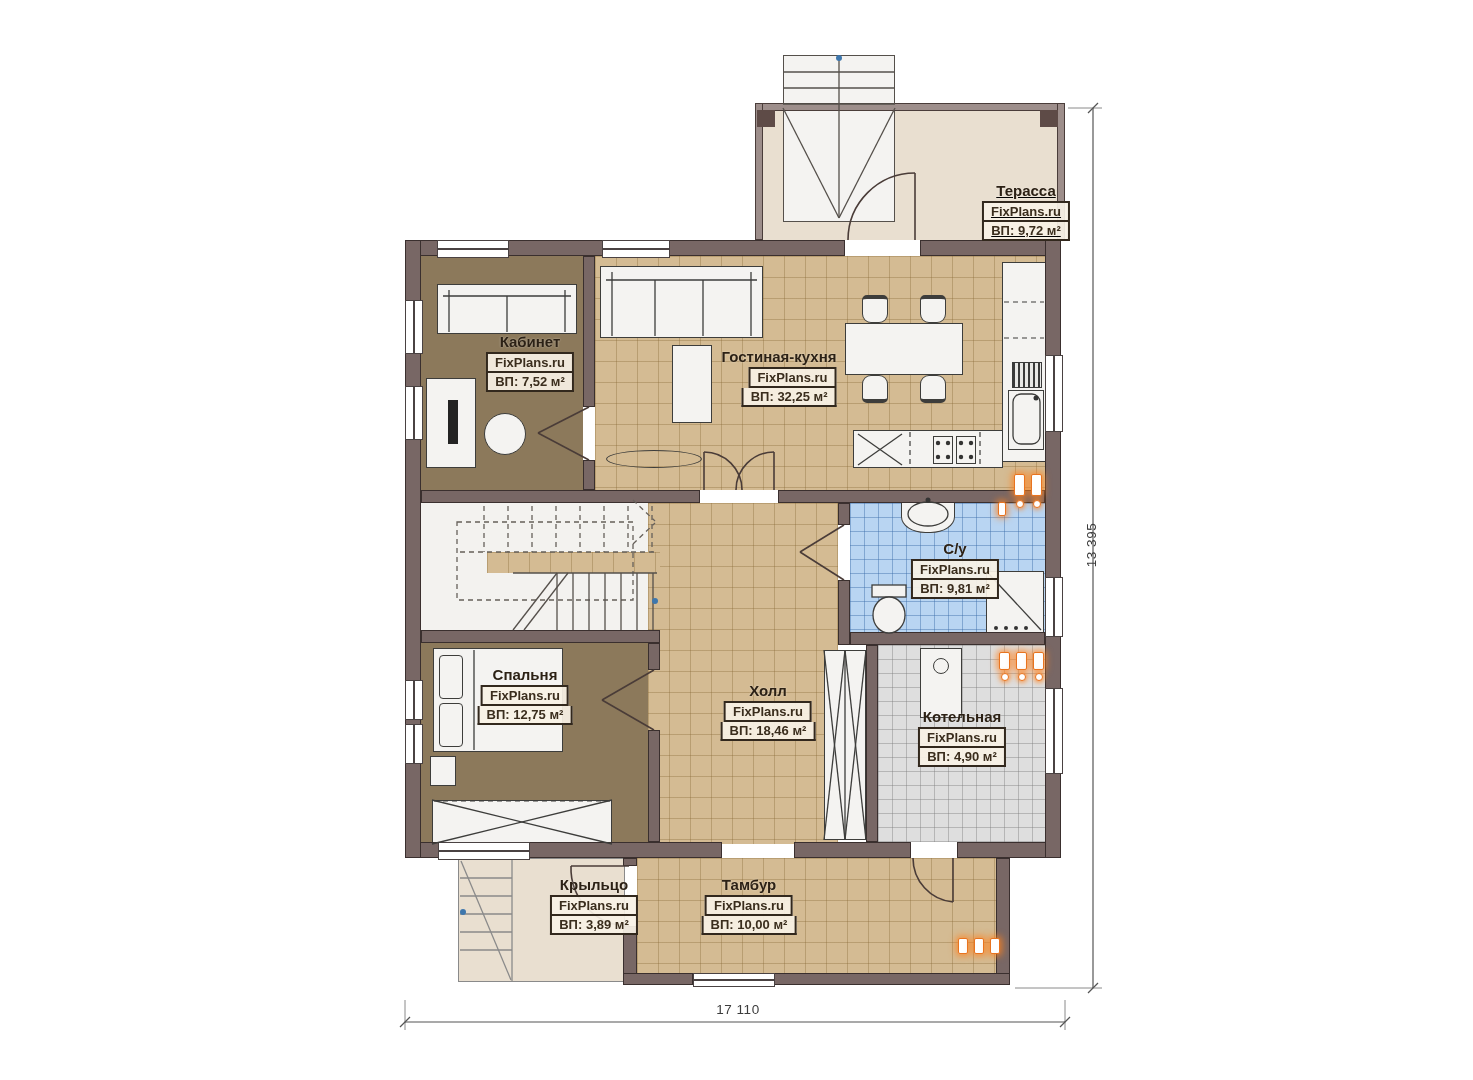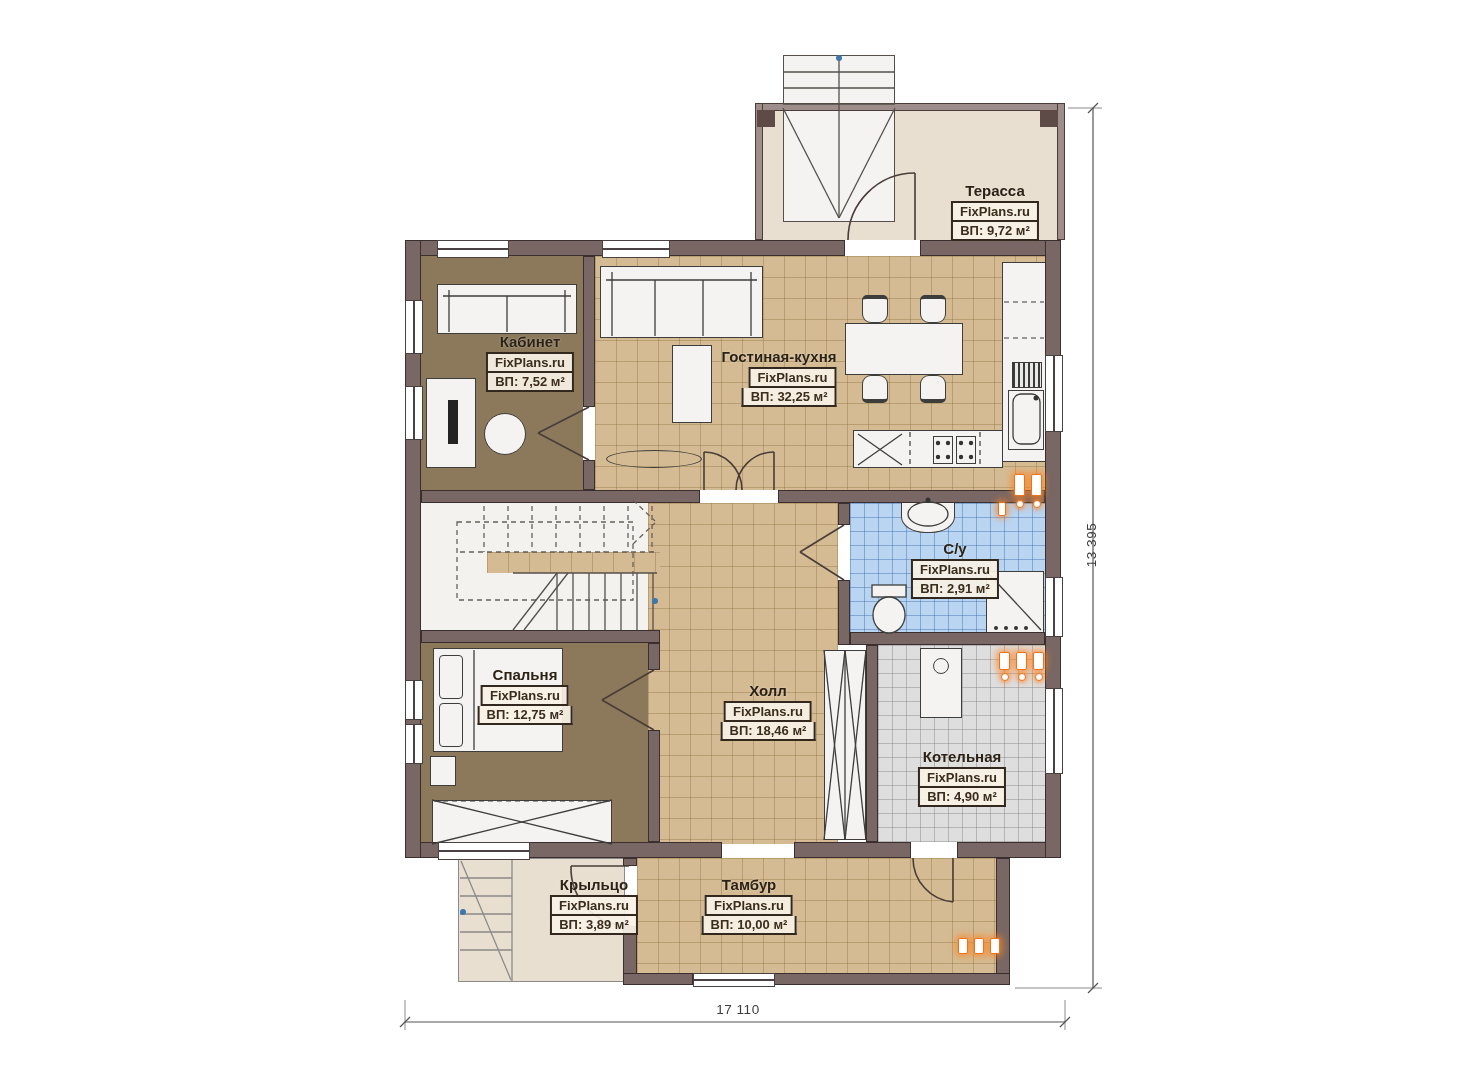--- a/index.html
+++ b/index.html
@@ -300,51 +300,51 @@
     <g stroke="#555" stroke-width="1.2">
       <line x1="405" y1="1022" x2="1065" y2="1022"></line>
       <line x1="400" y1="1027" x2="410" y2="1017"></line>
         <line x1="1060" y1="1027" x2="1070" y2="1017"></line>
       <line x1="1093" y1="108" x2="1093" y2="988"></line>
       <line x1="1088" y1="113" x2="1098" y2="103"></line>
         <line x1="1088" y1="993" x2="1098" y2="983"></line>
     </g>
   </svg>
 
-  <div class="room-label" style="left:995px; top:182px;">
+  <div class="room-label" style="left:1026px; top:182px;text-decoration:underline;">
     <div class="room-name">Терасса</div>
     <div class="label-box">FixPlans.ru</div>
     <div class="label-box">ВП: 9,72 м²</div>
   </div>
   <div class="room-label" style="left:530px; top:333px;">
     <div class="room-name">Кабинет</div>
     <div class="label-box">FixPlans.ru</div>
     <div class="label-box">ВП: 7,52 м²</div>
   </div>
   <div class="room-label" style="left:779px; top:348px;align-items:flex-end;">
     <div class="room-name">Гостиная-кухня</div>
     <div class="label-box">FixPlans.ru</div>
     <div class="label-box">ВП: 32,25 м²</div>
   </div>
   <div class="room-label" style="left:955px; top:540px;">
     <div class="room-name">С/у</div>
     <div class="label-box">FixPlans.ru</div>
-    <div class="label-box">ВП: 2,91 м²</div>
+    <div class="label-box">ВП: 9,81 м²</div>
   </div>
   <div class="room-label" style="left:525px; top:666px;">
     <div class="room-name">Спальня</div>
     <div class="label-box">FixPlans.ru</div>
     <div class="label-box">ВП: 12,75 м²</div>
   </div>
   <div class="room-label" style="left:768px; top:682px;">
     <div class="room-name">Холл</div>
     <div class="label-box">FixPlans.ru</div>
     <div class="label-box">ВП: 18,46 м²</div>
   </div>
-  <div class="room-label" style="left:962px; top:708px;margin-top:40px;">
+  <div class="room-label" style="left:962px; top:708px;">
     <div class="room-name">Котельная</div>
     <div class="label-box">FixPlans.ru</div>
     <div class="label-box">ВП: 4,90 м²</div>
   </div>
   <div class="room-label" style="left:594px; top:876px;">
     <div class="room-name">Крыльцо</div>
     <div class="label-box">FixPlans.ru</div>
     <div class="label-box">ВП: 3,89 м²</div>
   </div>
   <div class="room-label" style="left:749px; top:876px;">

